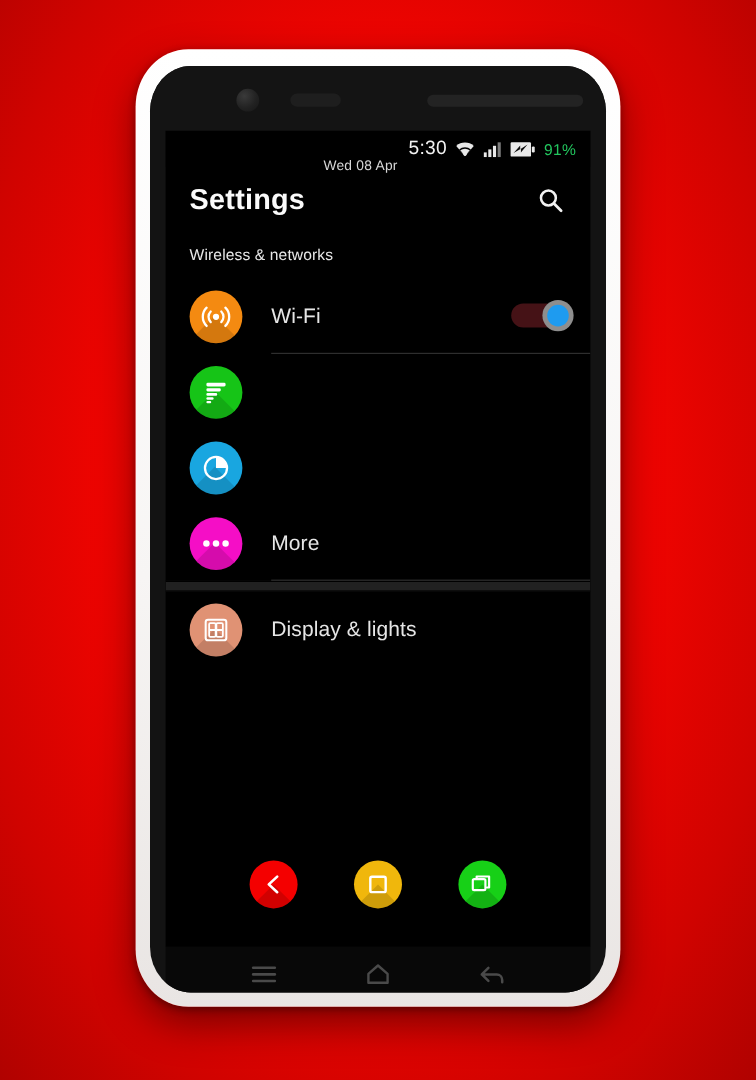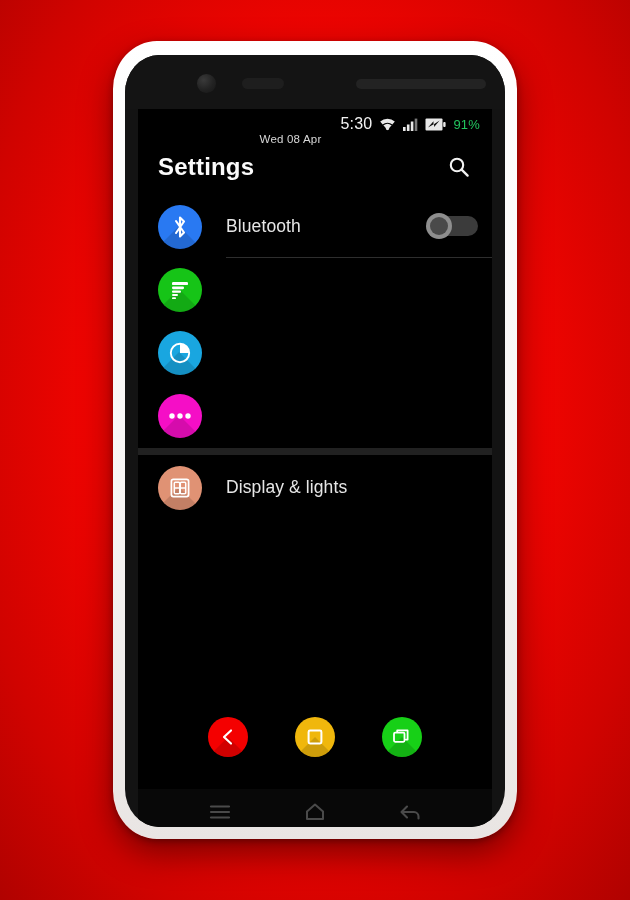--- a/index.html
+++ b/index.html
@@ -59,21 +59,21 @@
     background:#000;
     overflow:hidden;
   }
 
   
   #statusbar{
     height:30px; display:flex; align-items:center; justify-content:flex-end;
     padding:0 12px 0 0; gap:7px; background:#000;
   }
   #sb-date{ color:#d7d7d7; font-size:11.5px; letter-spacing:.2px;margin-top:29px; }
-  #sb-time{ color:#f2f2f2; font-size:16px; margin-left:12px; letter-spacing:.2px; }
+  #sb-time{ color:#f2f2f2; font-size:16px; margin-left:2px; letter-spacing:.2px; }
   .sb-icon{ display:flex; align-items:center; }
   #sb-batt-pct{ color:#22c55e; font-size:13px; letter-spacing:.2px; }
 
   
   #actionbar{
     height:56px; display:flex; align-items:center; justify-content:space-between;
     padding:0 18px 0 20px;
   }
   #page-title{ color:#fafafa; font-size:24px; font-weight:700; letter-spacing:.2px; }
   #search-btn{ width:30px; height:30px; display:flex; align-items:center; justify-content:center; cursor:pointer; }
@@ -209,36 +209,41 @@
         <div id="search-btn">
           <svg width="22" height="22" viewBox="0 0 22 22">
             <circle cx="9" cy="9" r="6.2" stroke="#f2f2f2" stroke-width="2.1" fill="none"></circle>
             <line x1="13.6" y1="13.6" x2="19.6" y2="19.6" stroke="#f2f2f2" stroke-width="2.3" stroke-linecap="round"></line>
           </svg>
         </div>
       </div>
 
       <div id="list">
 
-
-
-        <div class="row">
-          <div class="row-icon" style="background:#2979f2;">
-            <svg width="18" height="26" viewBox="0 0 18 26">
-              <path d="M5 7 L13 18.5 L9 22.5 L9 3.5 L13 7.5 L5 19" stroke="#fff" stroke-width="2.1" fill="none" stroke-linejoin="round" stroke-linecap="round"></path>
+        <div class="section-header">Wireless &amp; networks</div>
+
+        <div class="row">
+          <div class="row-icon" style="background:#f48a11;">
+            <svg width="26" height="24" viewBox="0 0 26 24">
+              <circle cx="13" cy="12" r="2.6" fill="#fff"></circle>
+              <path d="M8.6 7.6 A6.2 6.2 0 0 0 8.6 16.4" stroke="#fff" stroke-width="1.9" fill="none" stroke-linecap="round"></path>
+              <path d="M17.4 7.6 A6.2 6.2 0 0 1 17.4 16.4" stroke="#fff" stroke-width="1.9" fill="none" stroke-linecap="round"></path>
+              <path d="M5.2 4.4 A10.6 10.6 0 0 0 5.2 19.6" stroke="#fff" stroke-width="1.9" fill="none" stroke-linecap="round"></path>
+              <path d="M20.8 4.4 A10.6 10.6 0 0 1 20.8 19.6" stroke="#fff" stroke-width="1.9" fill="none" stroke-linecap="round"></path>
             </svg>
           </div>
           <div class="row-body">
-            <span class="row-label">Bluetooth</span>
-            <span class="toggle off">
+            <span class="row-label">Wi-Fi</span>
+            <span class="toggle on">
               <span class="tg-track"></span>
               <span class="tg-thumb"></span>
             </span>
           </div>
         </div>
+
 
         <div class="row">
           <div class="row-icon" style="background:#16c417;">
             <svg width="24" height="22" viewBox="0 0 24 22">
               <rect x="4" y="3" width="16" height="3.1" rx="1.2" fill="#fff"></rect>
               <rect x="4" y="7.6" width="12" height="2.6" rx="1.1" fill="#fff"></rect>
               <rect x="4" y="11.5" width="9" height="2.3" rx="1" fill="#fff"></rect>
               <rect x="4" y="15" width="6" height="2.1" rx="1" fill="#fff"></rect>
               <rect x="4" y="18.2" width="4" height="1.9" rx=".9" fill="#fff"></rect>
             </svg>
@@ -255,20 +260,23 @@
         </div>
 
         <div class="row">
           <div class="row-icon" style="background:#f50ec6;">
             <svg width="26" height="10" viewBox="0 0 26 10">
               <circle cx="5" cy="5" r="2.7" fill="#fff"></circle>
               <circle cx="13" cy="5" r="2.7" fill="#fff"></circle>
               <circle cx="21" cy="5" r="2.7" fill="#fff"></circle>
             </svg>
           </div>
+          <div class="row-body">
+            <span class="row-label">More</span>
+          </div>
         </div>
 
         <div id="section-divider"></div>
 
 
 
         <div class="row">
           <div class="row-icon" style="background:#e09274;">
             <svg width="24" height="24" viewBox="0 0 24 24">
               <rect x="3.4" y="3.4" width="17.2" height="17.2" rx="2" stroke="#fff" stroke-width="1.7" fill="none"></rect>

